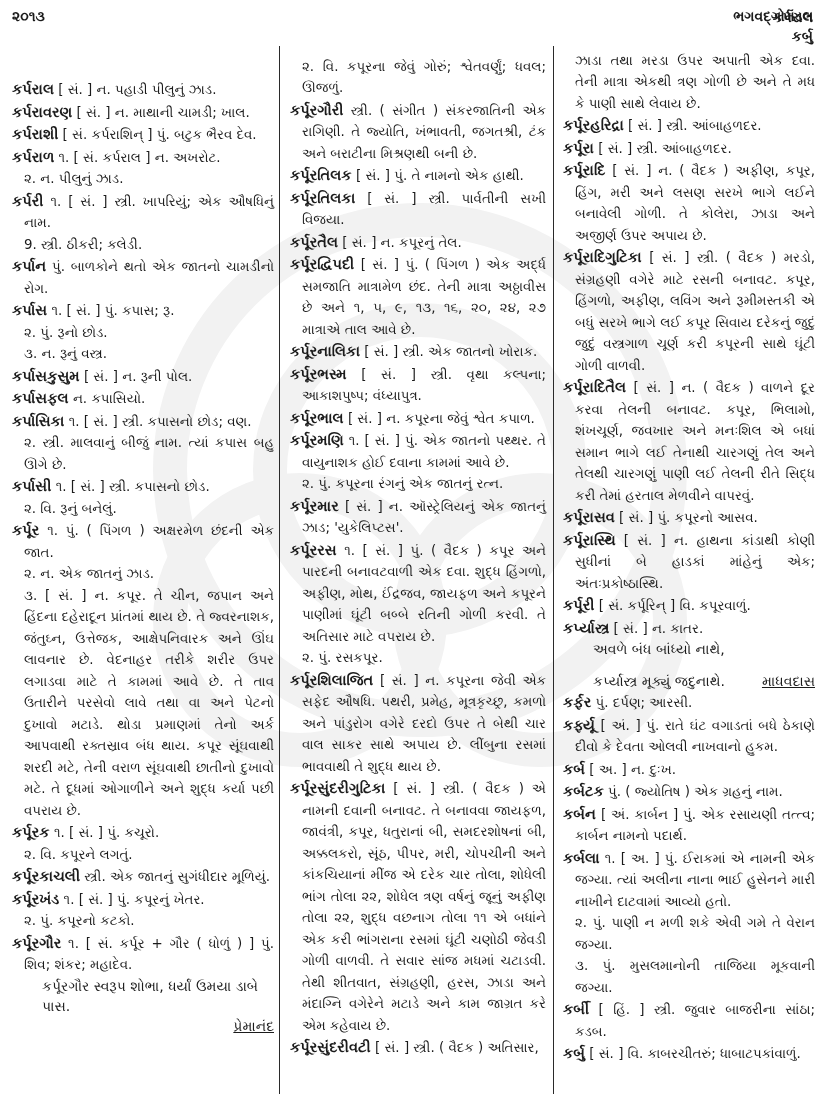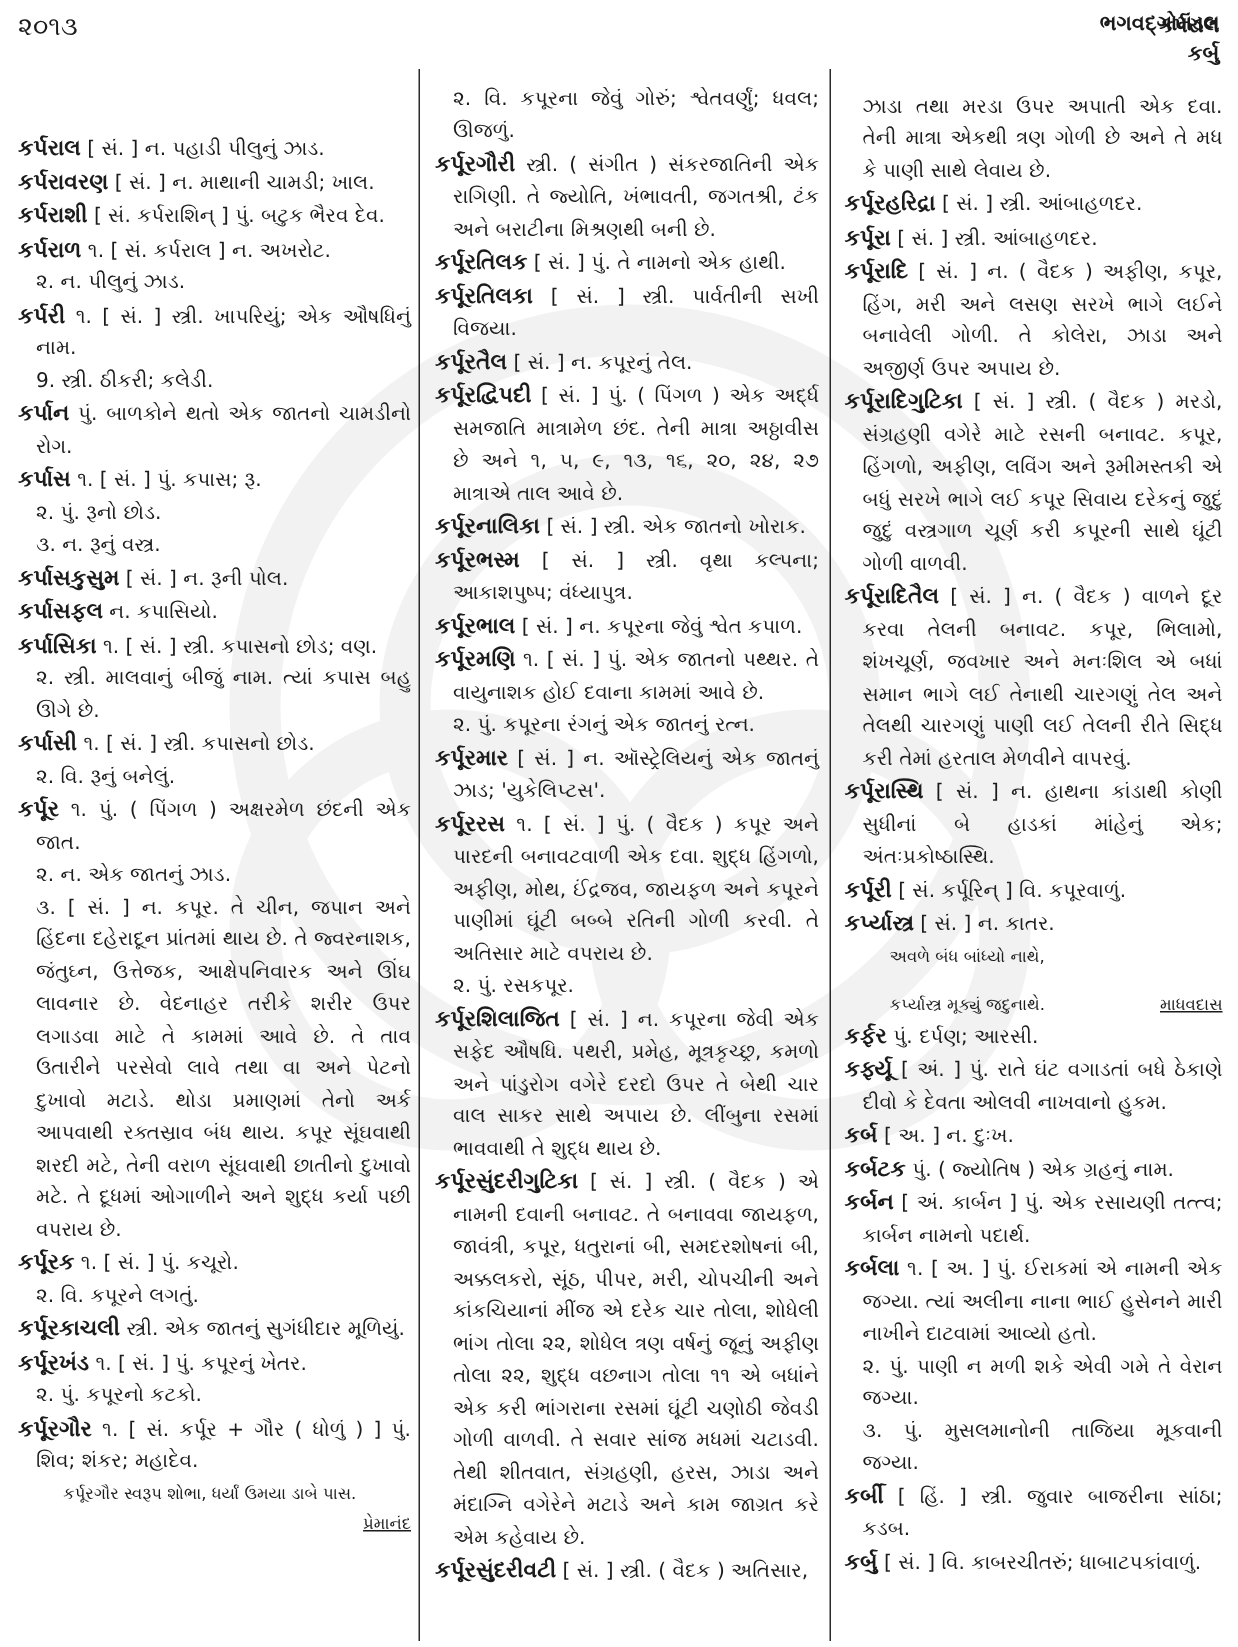--- a/index.html
+++ b/index.html
@@ -2,39 +2,39 @@
 <html><head>
 <meta charset="utf-8">
 <style>
   html, body { margin:0; padding:0; }
   body {
     width:825px; height:1098px; background:#ffffff; position:relative; overflow:hidden;
     font-family:"DejaVu Sans", "Liberation Sans", sans-serif; color:#1b1b1b;
   }
   .watermark { position:absolute; left:0; top:0; width:825px; height:1098px; z-index:0; }
   .header { position:absolute; top:4px; left:12px; width:801px; height:42px; z-index:2; }
-  .pgnum { position:absolute; left:0; top:4px; font-weight:normal; font-size:17px; }
+  .pgnum { position:absolute; left:0; top:4px; font-weight:bold; font-size:14px; }
   .title { position:absolute; left:0; right:0; top:4px; text-align:right; font-weight:bold; font-size:14px; }
   .guide { position:absolute; right:0; top:4px; text-align:right; font-weight:bold; font-size:14px; line-height:19px; }
   .col {
     position:absolute; top:32px; height:1050px; z-index:2;
     display:flex; flex-direction:column; justify-content:center;
     font-size:13.4px; line-height:21.5px;
   }
   .c1 { left:12px; width:262px; }
   .c2 { left:290px; width:256px; }
   .c3 { left:563px; width:252px; }
   .rule { position:absolute; top:46px; width:1px; height:1048px; background:#2a2a2a; z-index:1; }
   .r1 { left:279px; }
   .r2 { left:553px; }
   p { margin:0; text-align:justify; }
   .e { padding-left:12px; text-indent:-12px; }
   .e b { font-size:14.6px; font-weight:bold; }
   .s { padding-left:12px; }
-  .q { padding-left:30px; font-size:11px; line-height:20px; }
+  .q { padding-left:30px; font-size:14px; line-height:20px; }
   .q .attr { text-align:right;text-decoration:underline; }
   .q .row { display:flex; justify-content:space-between;margin-top:12px; }
 </style>
 </head>
 <body>
 
 <svg class="watermark" viewBox="0 0 825 1098" xmlns="http://www.w3.org/2000/svg">
   <g fill="none" stroke="#f2f2f2" stroke-width="34">
     <circle cx="420" cy="470" r="150"></circle>
     <circle cx="420" cy="470" r="250"></circle>
@@ -108,20 +108,21 @@
   <p class="e"><b>કર્પૂરસુંદરીવટી</b> <span>[ સં. ] સ્ત્રી. ( વૈદક ) અતિસાર,</span></p>
 </div>
 
 <div class="col c3">
   <p class="s">ઝાડા તથા મરડા ઉપર અપાતી એક દવા. તેની માત્રા એકથી ત્રણ ગોળી છે અને તે મધ કે પાણી સાથે લેવાય છે.</p>
   <p class="e"><b>કર્પૂરહરિદ્રા</b> <span>[ સં. ] સ્ત્રી. આંબાહળદર.</span></p>
   <p class="e"><b>કર્પૂરા</b> <span>[ સં. ] સ્ત્રી. આંબાહળદર.</span></p>
   <p class="e"><b>કર્પૂરાદિ</b> <span>[ સં. ] ન. ( વૈદક ) અફીણ, કપૂર, હિંગ, મરી અને લસણ સરખે ભાગે લઈને બનાવેલી ગોળી. તે કોલેરા, ઝાડા અને અજીર્ણ ઉપર અપાય છે.</span></p>
   <p class="e"><b>કર્પૂરાદિગુટિકા</b> <span>[ સં. ] સ્ત્રી. ( વૈદક ) મરડો, સંગ્રહણી વગેરે માટે રસની બનાવટ. કપૂર, હિંગળો, અફીણ, લવિંગ અને રૂમીમસ્તકી એ બધું સરખે ભાગે લઈ કપૂર સિવાય દરેકનું જુદું જુદું વસ્ત્રગાળ ચૂર્ણ કરી કપૂરની સાથે ઘૂંટી ગોળી વાળવી.</span></p>
   <p class="e"><b>કર્પૂરાદિતૈલ</b> <span>[ સં. ] ન. ( વૈદક ) વાળને દૂર કરવા તેલની બનાવટ. કપૂર, ભિલામો, શંખચૂર્ણ, જવખાર અને મનઃશિલ એ બધાં સમાન ભાગે લઈ તેનાથી ચારગણું તેલ અને તેલથી ચારગણું પાણી લઈ તેલની રીતે સિદ્ધ કરી તેમાં હરતાલ મેળવીને વાપરવું.</span></p>
+  <p class="e"><b>કર્પૂરાસવ</b> <span>[ સં. ] પું. કપૂરનો આસવ.</span></p>
   <p class="e"><b>કર્પૂરાસ્થિ</b> <span>[ સં. ] ન. હાથના કાંડાથી કોણી સુધીનાં બે હાડકાં માંહેનું એક; અંતઃપ્રકોષ્ઠાસ્થિ.</span></p>
   <p class="e"><b>કર્પૂરી</b> <span>[ સં. કર્પૂરિન્ ] વિ. કપૂરવાળું.</span></p>
   <p class="e"><b>કર્પ્યાસ્ત્ર</b> <span>[ સં. ] ન. કાતર.</span></p>
   <div class="q">
     <div>અવળે બંધ બાંધ્યો નાથે,</div>
     <div class="row">
       <span>કર્પ્યાસ્ત્ર મૂક્યું જદુનાથે.</span>
       <span class="attr">માધવદાસ</span>
     </div>
   </div>

